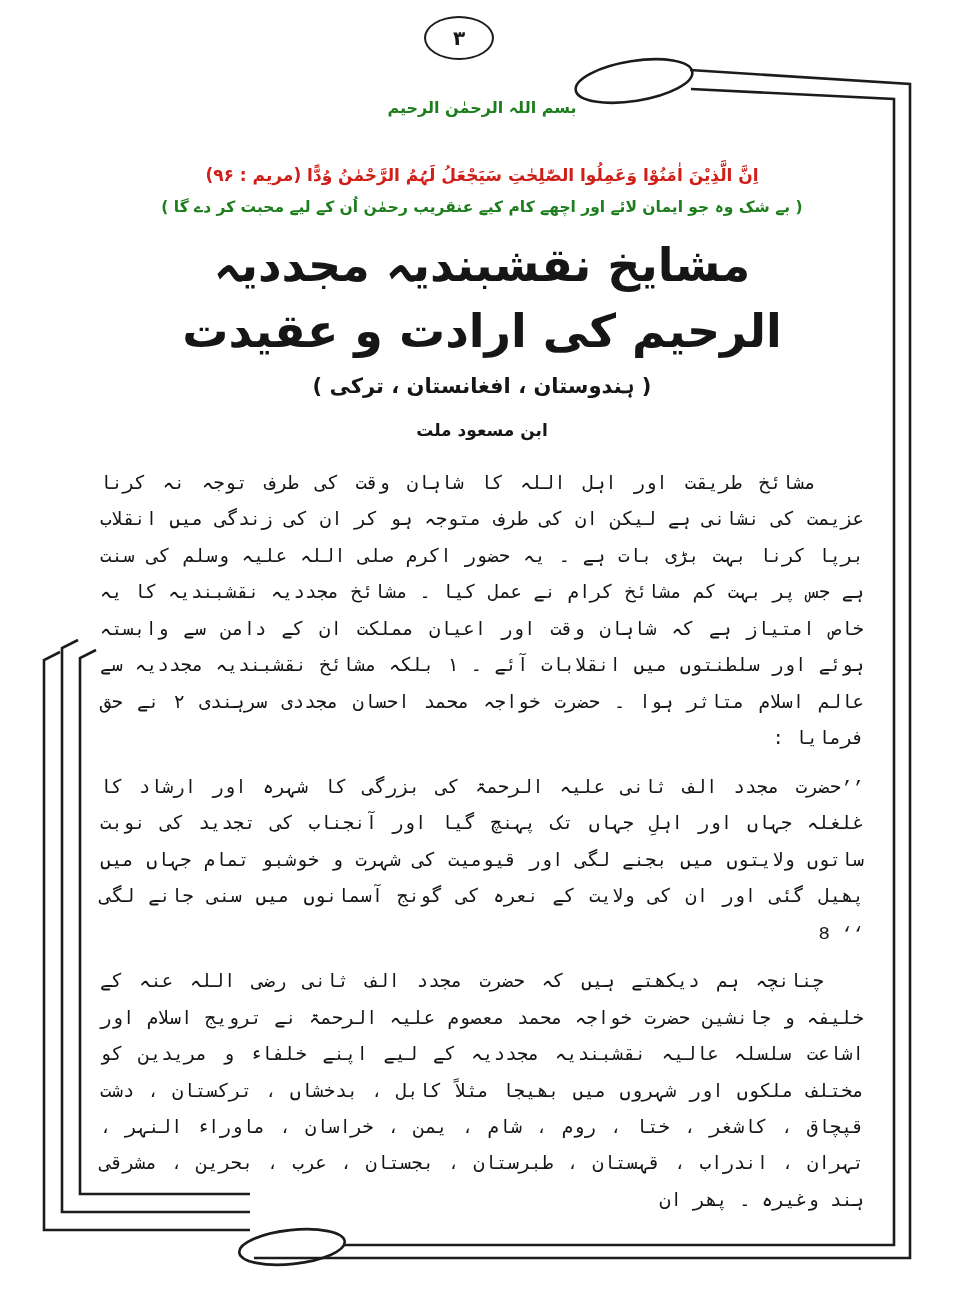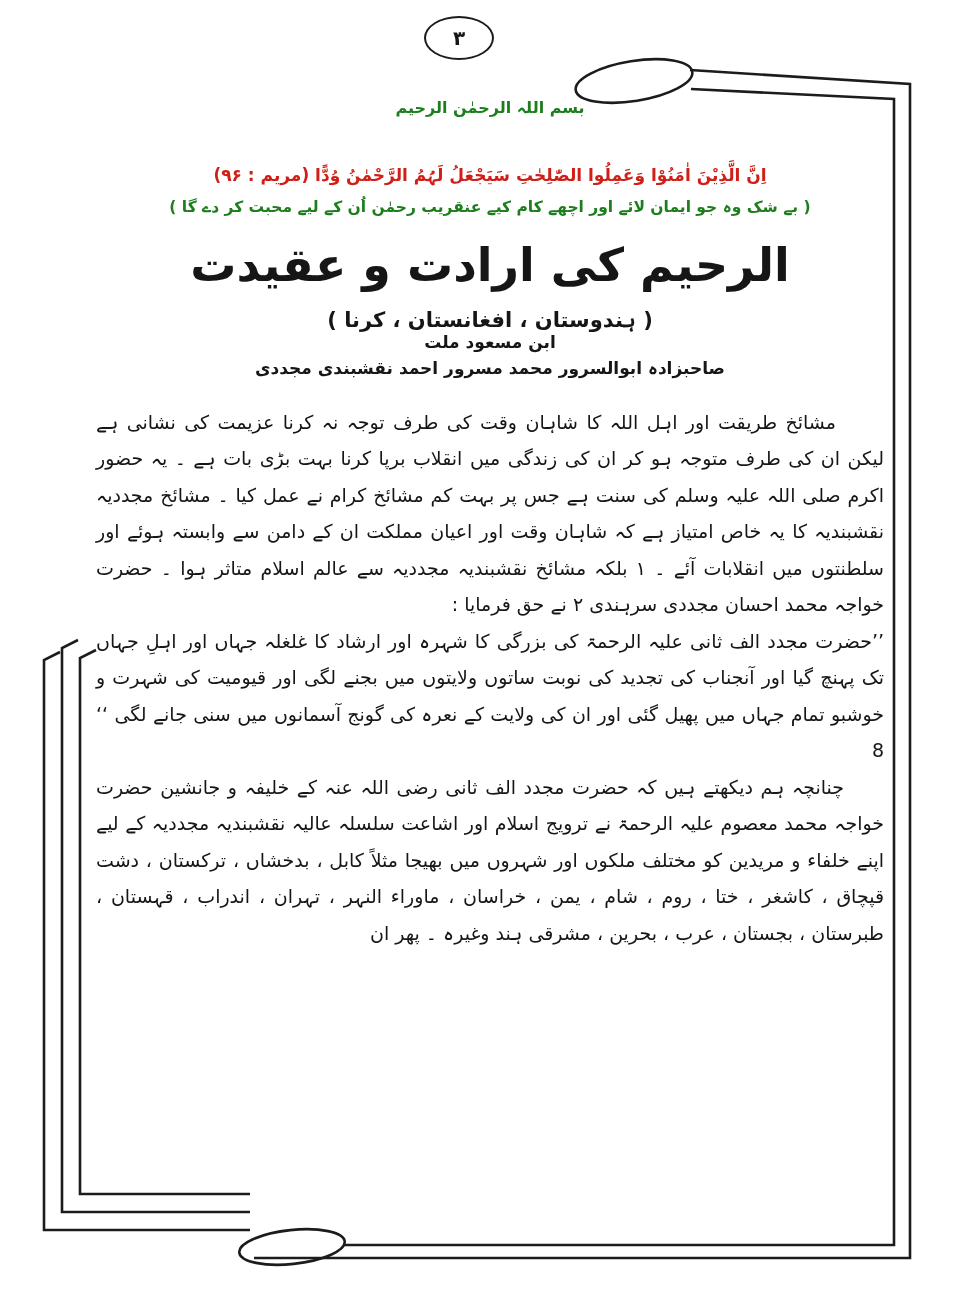--- a/index.html
+++ b/index.html
@@ -35,21 +35,21 @@
     display: flex;
     align-items: center;
     justify-content: center;
     font-size: 20px;
     font-weight: bold;
     background: #fff;
   }
   .content {
     position: absolute;
     top: 98px;
-    left: 96px;
+    left: 88px;
     width: 788px;
     direction: rtl;
   }
   .bismillah {
     text-align: center;
     color: var(--bismillah-green, #1e7e1e);
     font-weight: bold;
     font-size: 16px;
     margin-bottom: 13px;
   }
@@ -85,35 +85,37 @@
   .subtitle {
     text-align: center;
     font-size: 21px;
     font-weight: bold;
     margin-top: 10px;
   }
   .author-line1 {
     text-align: center;
     font-size: 17px;
     font-weight: bold;
+    margin-top: 22px;
   }
   .author-line2 {
     text-align: center;
     font-size: 17px;
     font-weight: bold;
     margin-top: 6px;
   }
   .body-text {
     margin-top: 26px;
     font-size: 19px;
     line-height: 1.92;
     text-align: justify;
   }
   .body-text p {
-    margin: 0;
+    margin: 12px;
+    font-family: Liberation Mono, monospace;
   }
   .paragraph-1 {
     text-indent: 48px;
   }
   .quote-block {
     margin: 2px 118px 2px 70px;
   }
   .paragraph-2 {
     text-indent: 40px;
   }
@@ -140,29 +142,29 @@
   </div>
 
   <div class="content">
 
     <div class="bismillah">بسم اللہ الرحمٰن الرحیم</div>
 
     <div class="verse">اِنَّ الَّذِیْنَ اٰمَنُوْا وَعَمِلُوا الصّٰلِحٰتِ سَیَجْعَلُ لَہُمُ الرَّحْمٰنُ وُدًّا (مریم : ۹۶)</div>
 
     <div class="translation">( بے شک وہ جو ایمان لائے اور اچھے کام کیے عنقریب رحمٰن اُن کے لیے محبت کر دے گا )</div>
 
+    <h1 class="title-line1" style="margin:0;">مشایخ نقشبندیہ مجددیہ</h1>
 
 
     <h1 class="title-line3" style="margin:0;">الرحیم کی ارادت و عقیدت</h1>
 
-    <div class="subtitle">( ہندوستان ، افغانستان ، کرنا )</div>
+    <div class="subtitle">( ہندوستان ، افغانستان ، ترکی )</div>
 
     <div class="author-line1">ابن مسعود ملت</div>
 
-    <div class="author-line2">صاحبزادہ ابوالسرور محمد مسرور احمد نقشبندی مجددی</div>
 
     <div class="body-text">
       <p class="paragraph-1">مشائخ طریقت اور اہل اللہ کا شاہان وقت کی طرف توجہ نہ کرنا عزیمت کی نشانی ہے لیکن ان کی طرف متوجہ ہو کر ان کی زندگی میں انقلاب برپا کرنا بہت بڑی بات ہے ۔ یہ حضور اکرم صلی اللہ علیہ وسلم کی سنت ہے جس پر بہت کم مشائخ کرام نے عمل کیا ۔ مشائخ مجددیہ نقشبندیہ کا یہ خاص امتیاز ہے کہ شاہان وقت اور اعیان مملکت ان کے دامن سے وابستہ ہوئے اور سلطنتوں میں انقلابات آئے ۔ ۱ بلکہ مشائخ نقشبندیہ مجددیہ سے عالم اسلام متاثر ہوا ۔ حضرت خواجہ محمد احسان مجددی سرہندی ۲ نے حق فرمایا :</p>
       <p class="quote-block">’’حضرت مجدد الف ثانی علیہ الرحمۃ کی بزرگی کا شہرہ اور ارشاد کا غلغلہ جہاں اور اہلِ جہاں تک پہنچ گیا اور آنجناب کی تجدید کی نوبت ساتوں ولایتوں میں بجنے لگی اور قیومیت کی شہرت و خوشبو تمام جہاں میں پھیل گئی اور ان کی ولایت کے نعرہ کی گونج آسمانوں میں سنی جانے لگی ‘‘ 8</p>
       <p class="paragraph-2">چنانچہ ہم دیکھتے ہیں کہ حضرت مجدد الف ثانی رضی اللہ عنہ کے خلیفہ و جانشین حضرت خواجہ محمد معصوم علیہ الرحمۃ نے ترویج اسلام اور اشاعت سلسلہ عالیہ نقشبندیہ مجددیہ کے لیے اپنے خلفاء و مریدین کو مختلف ملکوں اور شہروں میں بھیجا مثلاً کابل ، بدخشاں ، ترکستان ، دشت قپچاق ، کاشغر ، ختا ، روم ، شام ، یمن ، خراسان ، ماوراء النہر ، تہران ، اندراب ، قہستان ، طبرستان ، بجستان ، عرب ، بحرین ، مشرقی ہند وغیرہ ۔ پھر ان</p>
     </div>
 
   </div>
 </div>
 

